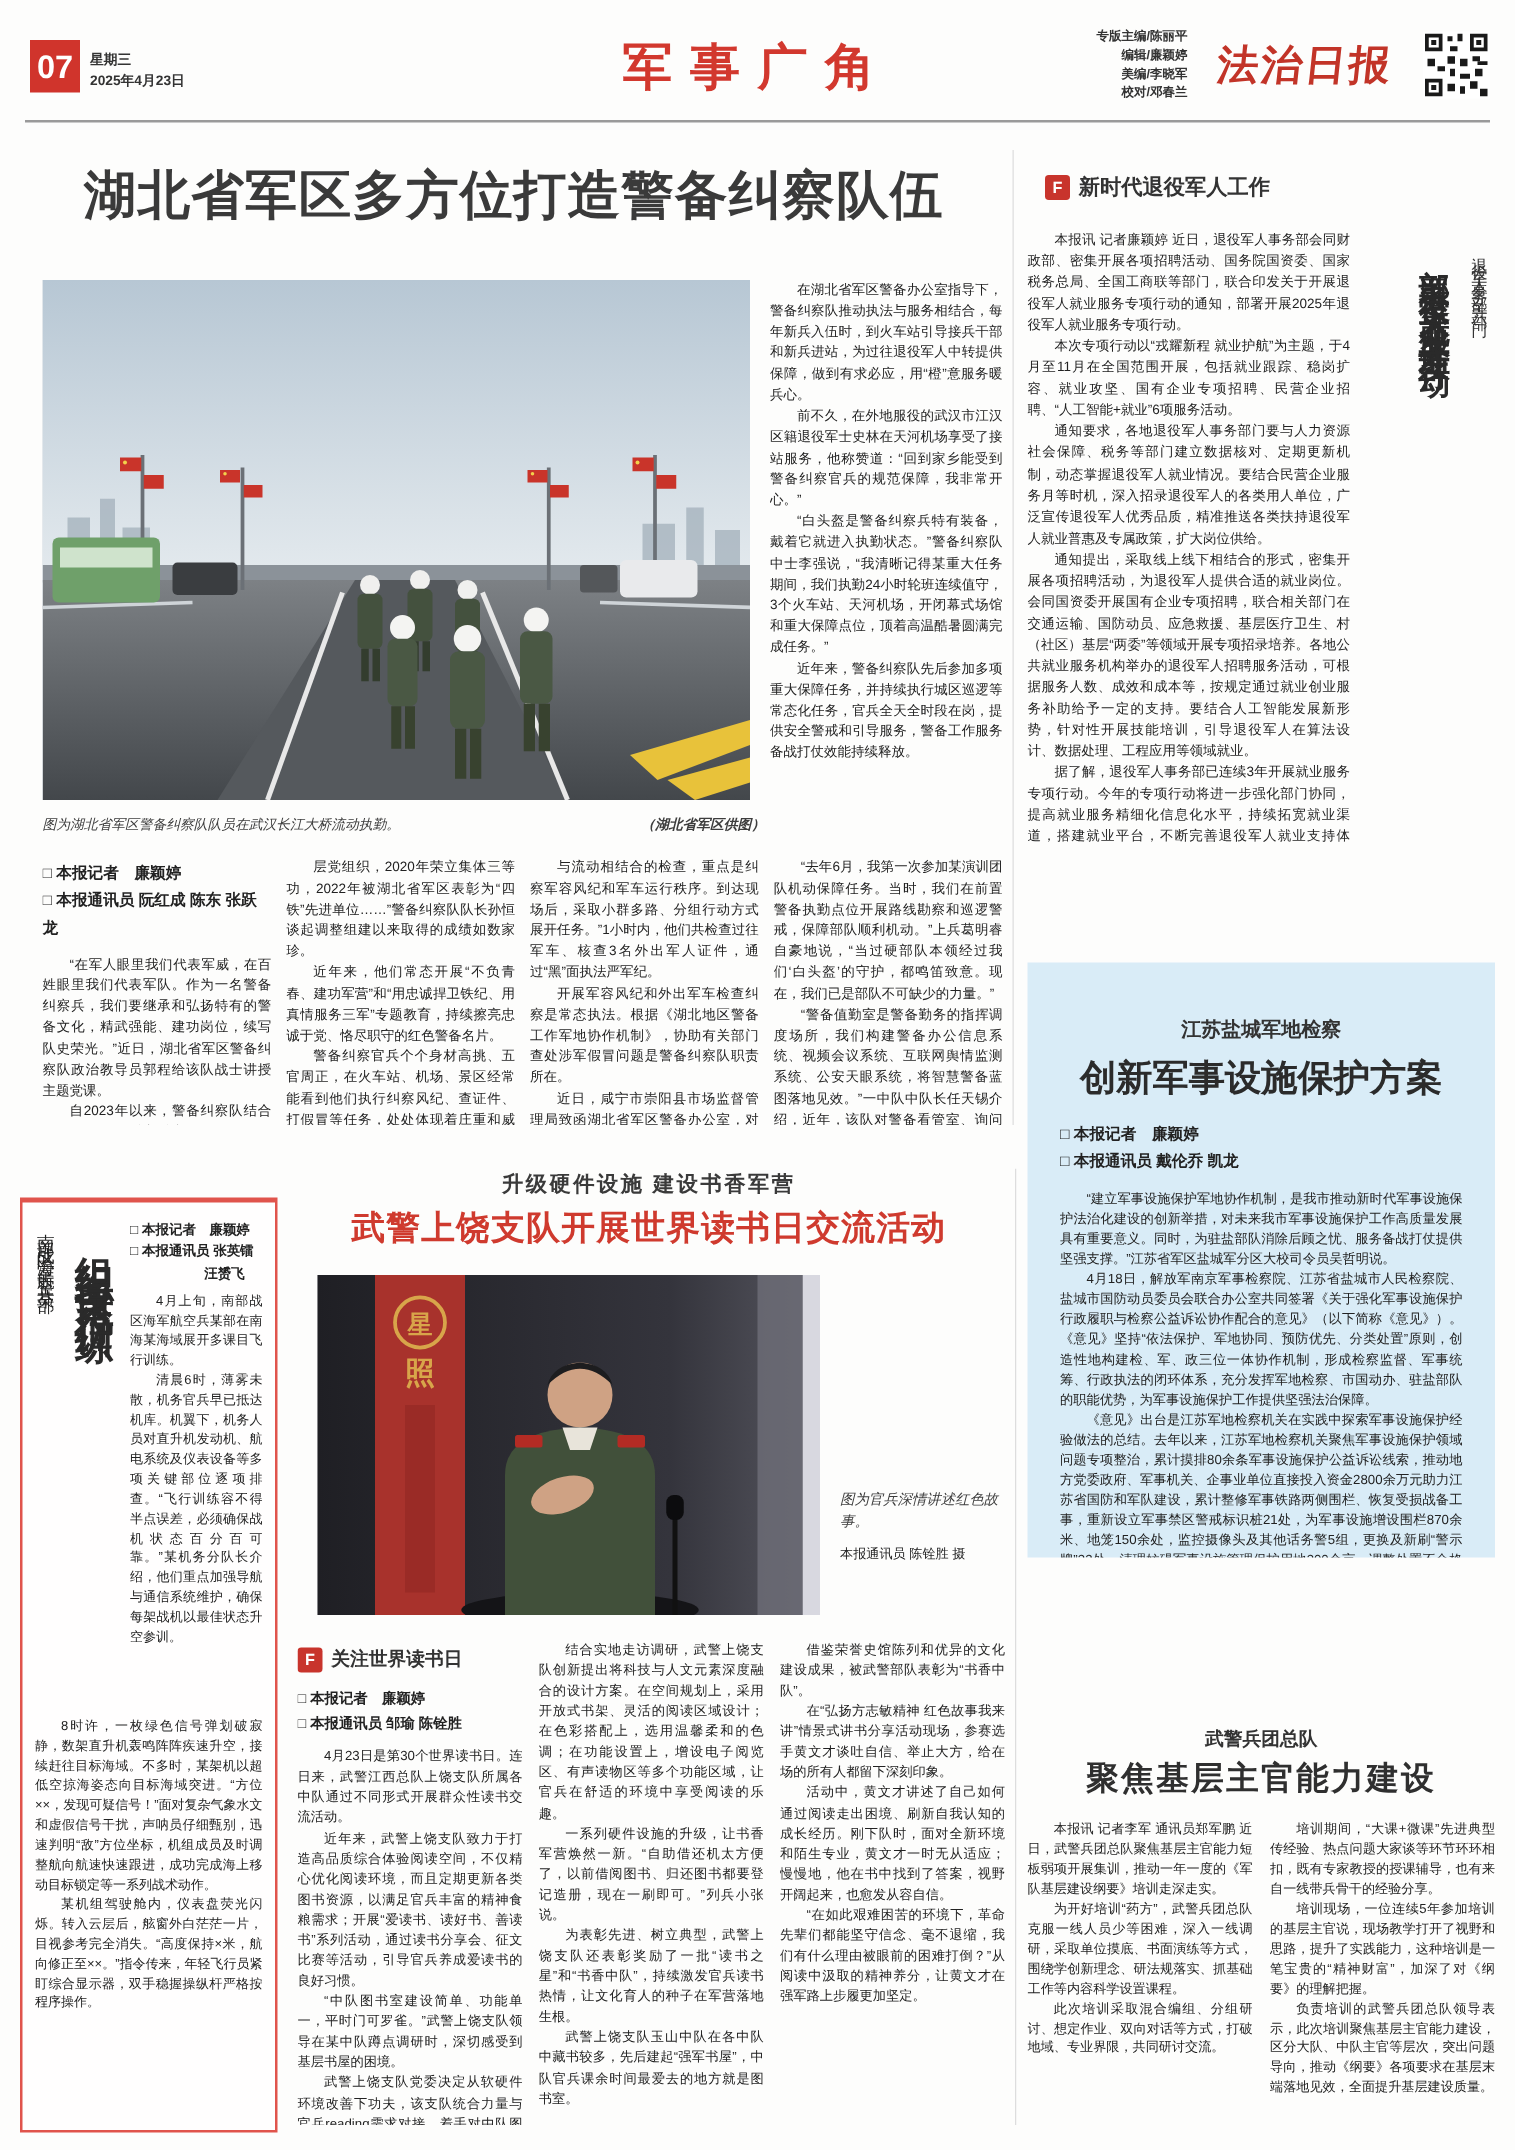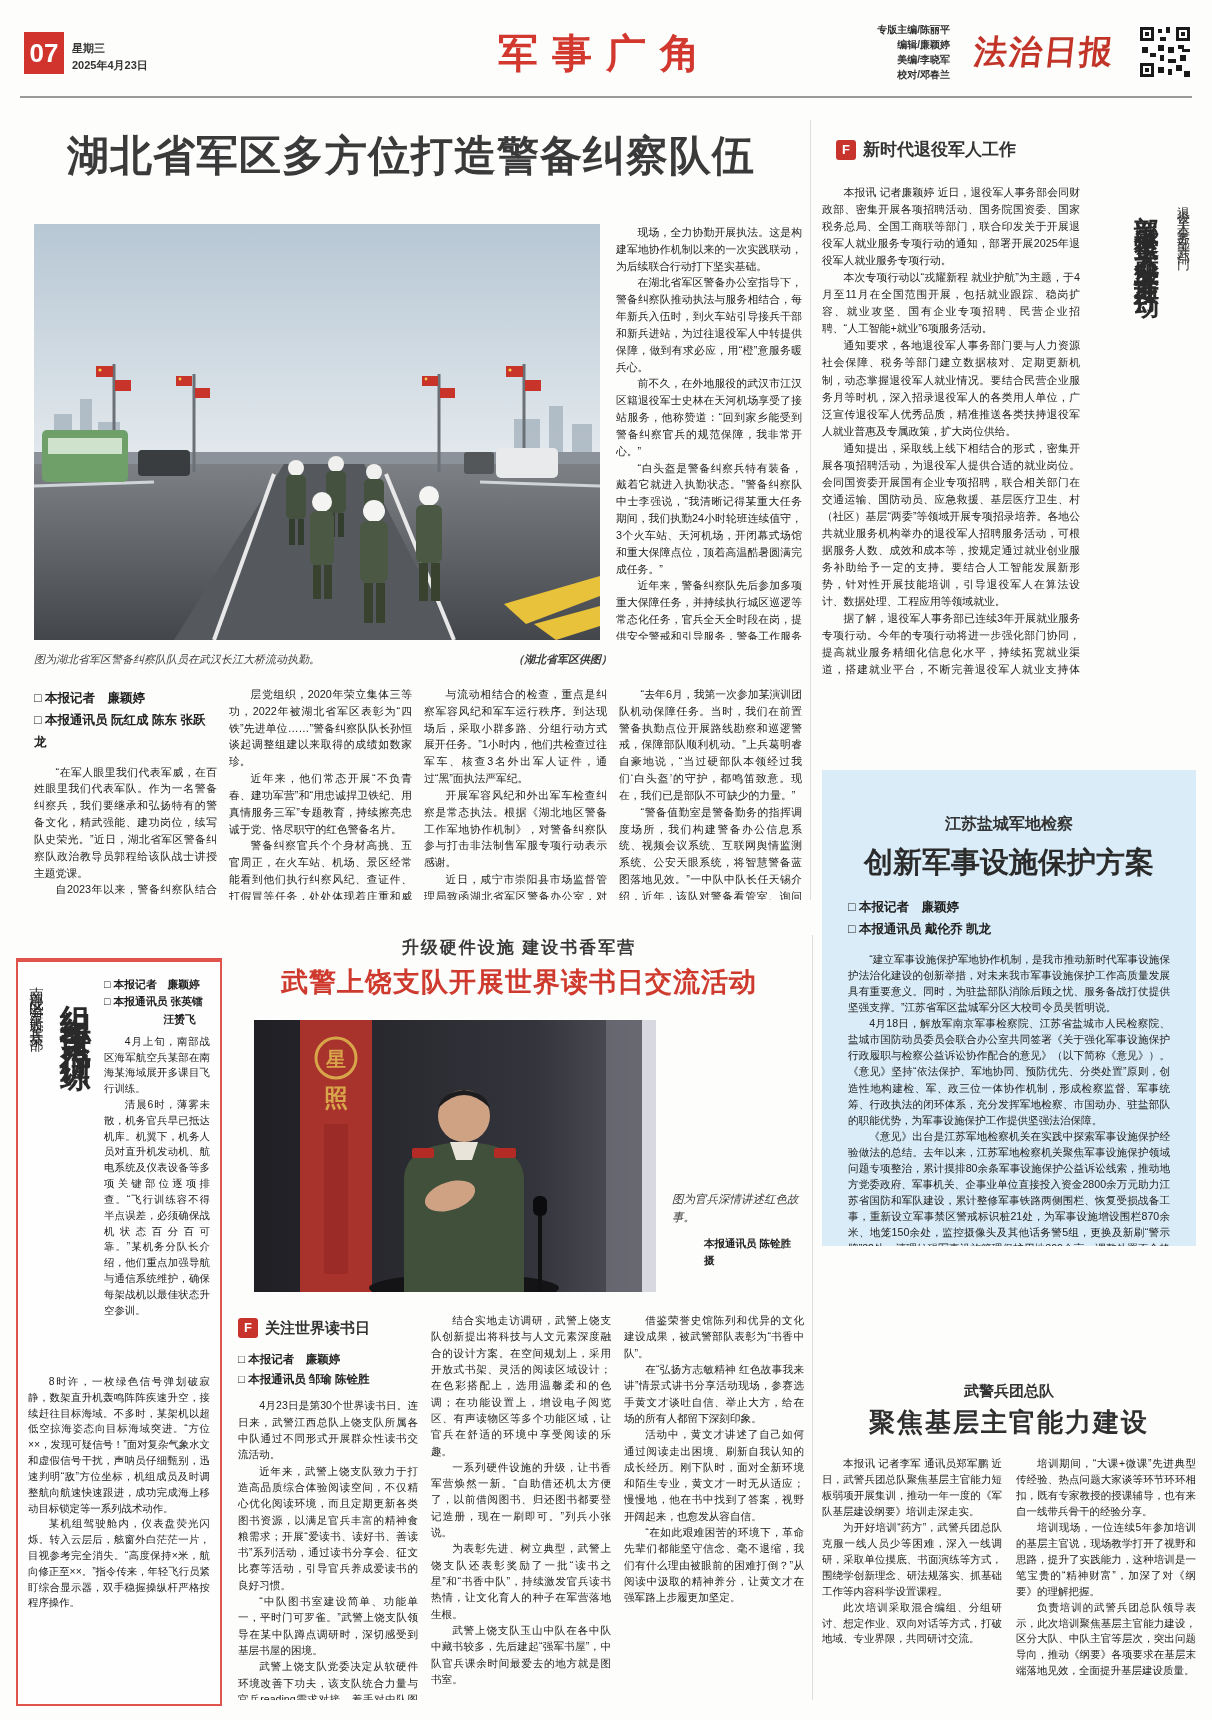--- a/index.html
+++ b/index.html
@@ -58,21 +58,21 @@
                margin:4px 8px 0 8px;flex:none;}
   .rb-right{flex:1;overflow:hidden;font-size:10.4px;line-height:1.52;}
   .rb-right .byline{font-size:10.8px;line-height:1.6;}
   .rb-wide{margin-top:6px;font-size:10.4px;line-height:1.52;height:326px;overflow:hidden;}
   
   .reading{position:absolute;left:232px;top:922px;width:574px;height:783px;}
   .rd-kicker{position:absolute;left:0;right:0;top:14px;text-align:center;font-size:17px;font-weight:bold;color:#3a3a3a;letter-spacing:2px;}
   .rd-headline{position:absolute;left:0;right:0;top:42px;text-align:center;font-size:27px;font-weight:bold;color:#cf3a2e;letter-spacing:1px;}
   .rd-photo{position:absolute;left:22px;top:98px;width:402px;height:272px;overflow:hidden;background:#2b2b31;}
   .rd-caption{position:absolute;left:440px;top:268px;width:128px;font-size:11.5px;line-height:1.6;}
-  .rd-credit{margin-top:8px;font-weight:bold;font-size:10.5px;font-style:normal;font-family:"Liberation Sans",sans-serif;color:#222;margin-left:32px;}
+  .rd-credit{margin-top:8px;font-weight:normal;font-size:10.5px;font-style:normal;font-family:"Liberation Sans",sans-serif;color:#222;}
   .rd-cols{position:absolute;left:6px;right:2px;top:390px;height:388px;display:flex;gap:13px;overflow:hidden;}
   .rd-cols .mcol{flex:1;font-size:10.6px;line-height:1.54;overflow:hidden;}
   .rd-tag{display:flex;align-items:center;gap:7px;font-size:15px;font-weight:bold;color:#333;margin:4px 0 10px;}
   
   .bingtuan{position:absolute;left:822px;top:1382px;width:374px;height:323px;}
   .bt-kicker{text-align:center;font-size:15px;font-weight:bold;color:#333;}
   .bt-headline{text-align:center;font-size:26px;font-weight:bold;color:#2f2f2f;margin-top:4px;letter-spacing:2px;}
   .bt-cols{display:flex;gap:14px;margin-top:16px;height:242px;overflow:hidden;}
   .bt-cols .mcol{flex:1;font-size:10.5px;line-height:1.52;overflow:hidden;}
 </style>
@@ -235,21 +235,20 @@
               <circle cx="13" cy="10" r="10" fill="#f4f4f2"></circle>
               <rect x="0" y="19" width="26" height="58" rx="6" fill="#4a5844"></rect>
               <rect x="3" y="77" width="9" height="38" fill="#38422f"></rect>
               <rect x="15" y="77" width="9" height="38" fill="#38422f"></rect>
             </g>
         </g>
       </svg>
     </div>
 
     <div class="col4a">
-        <p class="para">现场，全力协勤开展执法。这是构建军地协作机制以来的一次实践联动，为后续联合行动打下坚实基础。</p>
         <p class="para">在湖北省军区警备办公室指导下，警备纠察队推动执法与服务相结合，每年新兵入伍时，到火车站引导接兵干部和新兵进站，为过往退役军人中转提供保障，做到有求必应，用“橙”意服务暖兵心。</p>
         <p class="para">前不久，在外地服役的武汉市江汉区籍退役军士史林在天河机场享受了接站服务，他称赞道：“回到家乡能受到警备纠察官兵的规范保障，我非常开心。”</p>
         <p class="para">“白头盔是警备纠察兵特有装备，戴着它就进入执勤状态。”警备纠察队中士李强说，“我清晰记得某重大任务期间，我们执勤24小时轮班连续值守，3个火车站、天河机场，开闭幕式场馆和重大保障点位，顶着高温酷暑圆满完成任务。”</p>
         <p class="para">近年来，警备纠察队先后参加多项重大保障任务，并持续执行城区巡逻等常态化任务，官兵全天全时段在岗，提供安全警戒和引导服务，警备工作服务备战打仗效能持续释放。</p>
       </div>
 
     <div class="caption-row">
       <span class="kaiti">图为湖北省军区警备纠察队队员在武汉长江大桥流动执勤。</span>
       <span class="kaiti" style="font-weight:bold;">（湖北省军区供图）</span>
     </div>
@@ -265,21 +264,21 @@
             <p class="para">自2023年以来，警备纠察队结合职能使命，贴近官兵实际，赋予五种色调警备文化内涵，即“红”色传承强信念、“黑”面执法严军纪、“橙”意服务暖兵心、“白”盔守卫勤打赢、“蓝”图强能促发展，激励一茬茬警备官兵成长成才，担责尽责。</p>
           </div>
       </div>
       <div class="mcol">
           <p class="para">层党组织，2020年荣立集体三等功，2022年被湖北省军区表彰为“四铁”先进单位……”警备纠察队队长孙恒谈起调整组建以来取得的成绩如数家珍。</p>
           <p class="para">近年来，他们常态开展“不负青春、建功军营”和“用忠诚捍卫铁纪、用真情服务三军”专题教育，持续擦亮忠诚于党、恪尽职守的红色警备名片。</p>
           <p class="para">警备纠察官兵个个身材高挑、五官周正，在火车站、机场、景区经常能看到他们执行纠察风纪、查证件、打假冒等任务，处处体现着庄重和威严。</p>
         </div>
       <div class="mcol">
           <p class="para">与流动相结合的检查，重点是纠察军容风纪和军车运行秩序。到达现场后，采取小群多路、分组行动方式展开任务。”1小时内，他们共检查过往军车、核查3名外出军人证件，通过“黑”面执法严军纪。</p>
-          <p class="para">开展军容风纪和外出军车检查纠察是常态执法。根据《湖北地区警备工作军地协作机制》，对警备纠察队参与打击非法制售军服专项行动表示感谢。</p>
+          <p class="para">开展军容风纪和外出军车检查纠察是常态执法。根据《湖北地区警备工作军地协作机制》，协助有关部门查处涉军假冒问题是警备纠察队职责所在。</p>
           <p class="para">近日，咸宁市崇阳县市场监督管理局致函湖北省军区警备办公室，对警备纠察队参与打击非法制售军服专项行动表示感谢。</p>
         </div>
       <div class="mcol">
           <p class="para">“去年6月，我第一次参加某演训团队机动保障任务。当时，我们在前置警备执勤点位开展路线勘察和巡逻警戒，保障部队顺利机动。”上兵葛明睿自豪地说，“当过硬部队本领经过我们‘白头盔’的守护，都鸣笛致意。现在，我们已是部队不可缺少的力量。”</p>
           <p class="para">“警备值勤室是警备勤务的指挥调度场所，我们构建警备办公信息系统、视频会议系统、互联网舆情监测系统、公安天眼系统，将智慧警备蓝图落地见效。”一中队中队长任天锡介绍，近年，该队对警备看管室、询问室、档案资料室、物品存放室、装备器材室、警备纠察停车场进行升级改造，购置警备执勤装备器材多件（套），警备专业场所面貌焕然一新。</p>
         </div>
     </div>
   </div>
 
   <div class="veterans">

